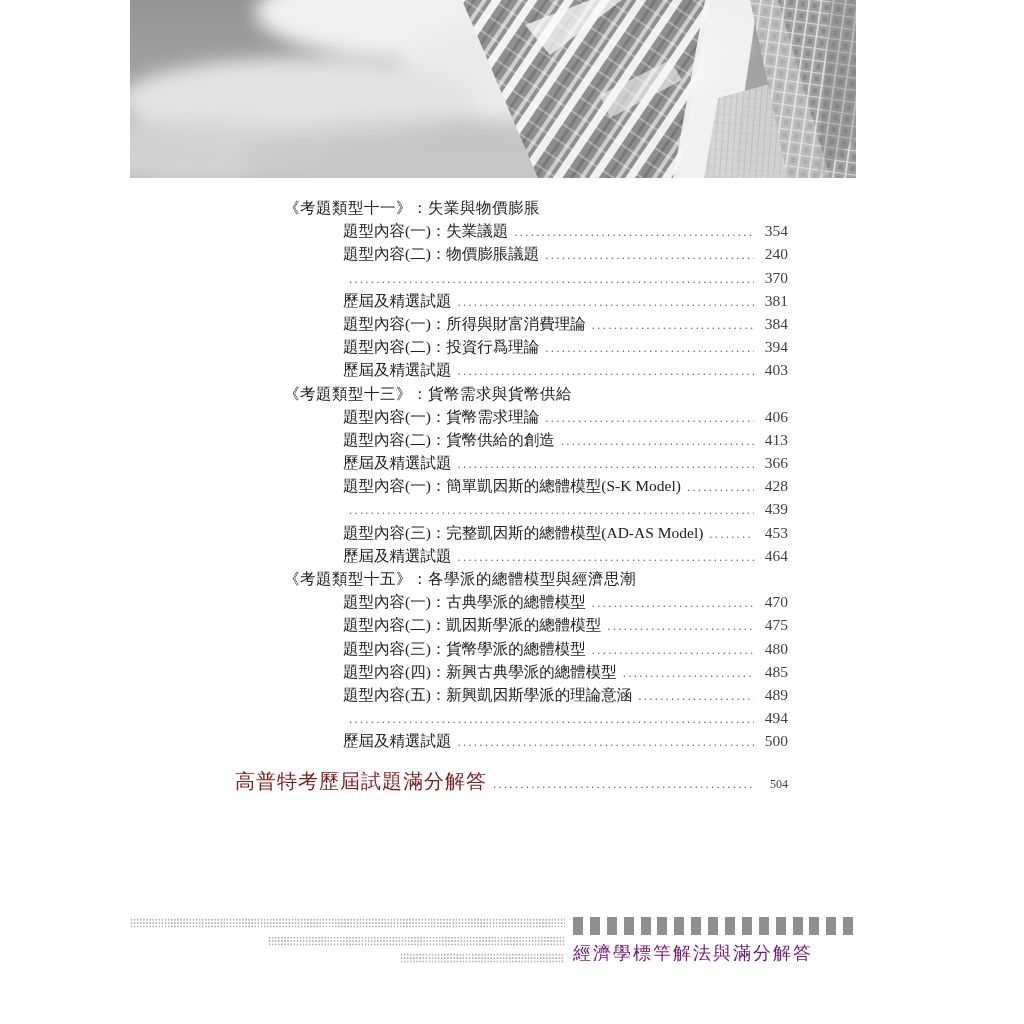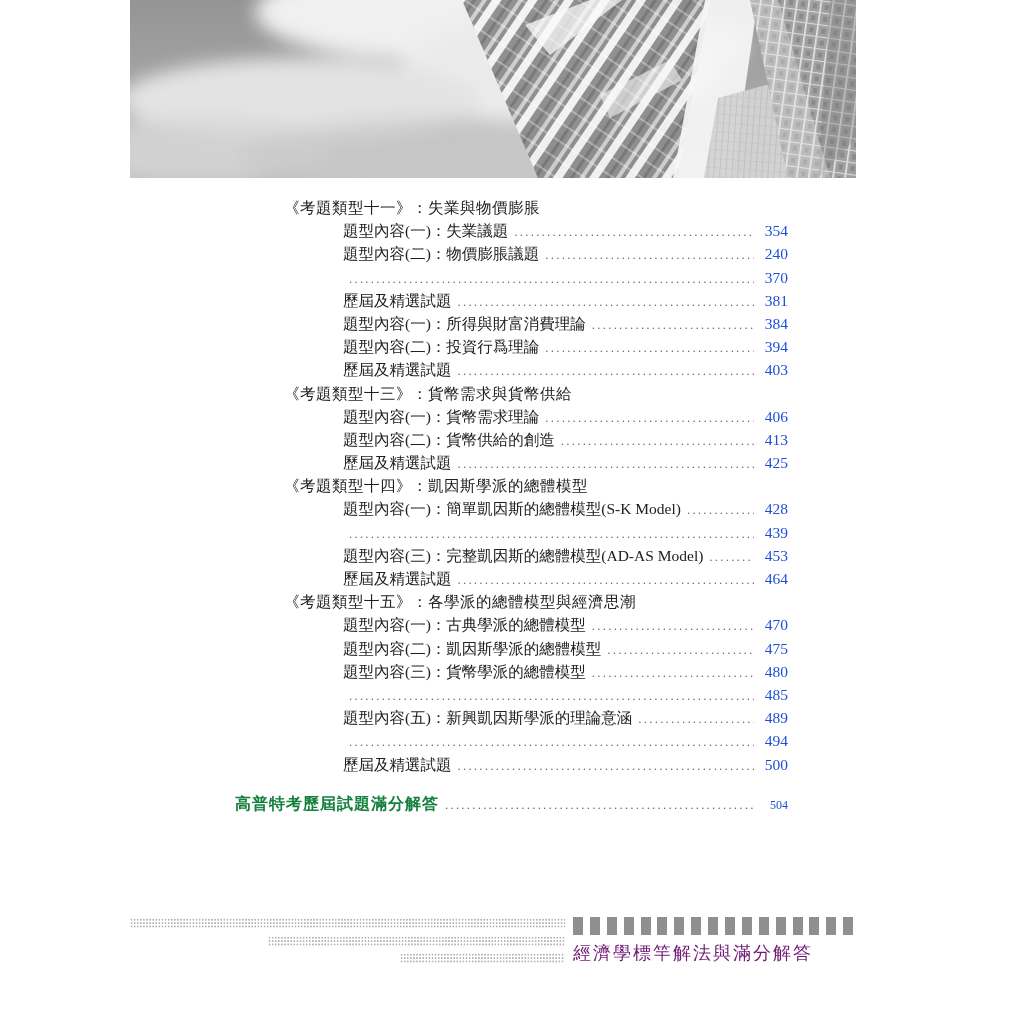--- a/index.html
+++ b/index.html
@@ -27,27 +27,27 @@
   .dots {
     flex:1 1 auto; overflow:hidden; white-space:nowrap;
     margin:0 4px 0 6px; color:#6e6e6e; font-size:13px; letter-spacing:2.2px;
     font-family:"Liberation Serif","DejaVu Serif",serif;
   }
   .dots::after {
     content:"........................................................................................................................................................";
   }
   .pagenum {
     font-family:"Liberation Serif","DejaVu Serif",serif; font-size:15.5px;
-    min-width:30px; text-align:right; color:#1d4ed8; white-space:nowrap;
+    min-width:30px; text-align:right; color:#404040; white-space:nowrap;
   }
 
   .chapter-row { display:flex; align-items:baseline; margin-top:15px; line-height:26px; }
   .chapter-label {
-    font-family:"Liberation Sans","DejaVu Sans",sans-serif; font-weight:bold;
-    font-size:16px; color:#15803d; white-space:nowrap; letter-spacing:1px;
+    font-family:"Liberation Sans","DejaVu Sans",sans-serif; font-weight:normal;
+    font-size:20px; color:#7f1d1d; white-space:nowrap; letter-spacing:1px;
   }
   .chapter-row .dots { color:#6a6a6a; }
   .chapter-row .pagenum { font-size:12px; }
 
   
   .dotband {
     position:absolute; height:10px;
     background-image:radial-gradient(circle, #b1b1b1 0.8px, rgba(0,0,0,0) 1px);
     background-size:3.1px 3.4px;
   }
@@ -176,24 +176,21 @@
           <span class="pagenum">406</span>
         </div>
         <div class="row item">
           <span class="label">題型內容(二)：貨幣供給的創造</span>
           <span class="dots"></span>
           <span class="pagenum">413</span>
         </div>
         <div class="row item">
           <span class="label">歷屆及精選試題</span>
           <span class="dots"></span>
-          <span class="pagenum">425</span>
-        </div>
-        <div class="row sec">
-          <span class="label">《考題類型十四》：凱因斯學派的總體模型</span>
+          <span class="pagenum">366</span>
         </div>
         <div class="row item">
           <span class="label">題型內容(一)：簡單凱因斯的總體模型(S-K Model)</span>
           <span class="dots"></span>
           <span class="pagenum">428</span>
         </div>
         <div class="row item">
           <span class="dots"></span>
           <span class="pagenum">439</span>
         </div>
@@ -219,20 +216,21 @@
           <span class="label">題型內容(二)：凱因斯學派的總體模型</span>
           <span class="dots"></span>
           <span class="pagenum">475</span>
         </div>
         <div class="row item">
           <span class="label">題型內容(三)：貨幣學派的總體模型</span>
           <span class="dots"></span>
           <span class="pagenum">480</span>
         </div>
         <div class="row item">
+          <span class="label">題型內容(四)：新興古典學派的總體模型</span>
           <span class="dots"></span>
           <span class="pagenum">485</span>
         </div>
         <div class="row item">
           <span class="label">題型內容(五)：新興凱因斯學派的理論意涵</span>
           <span class="dots"></span>
           <span class="pagenum">489</span>
         </div>
         <div class="row item">
           <span class="dots"></span>

